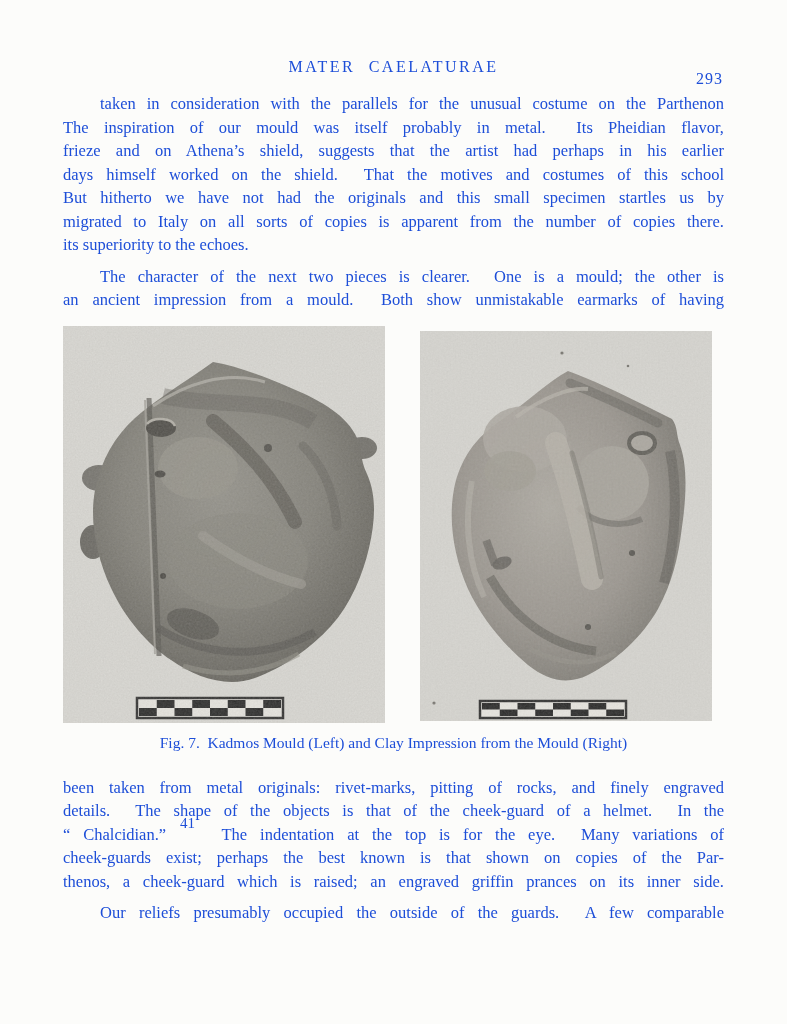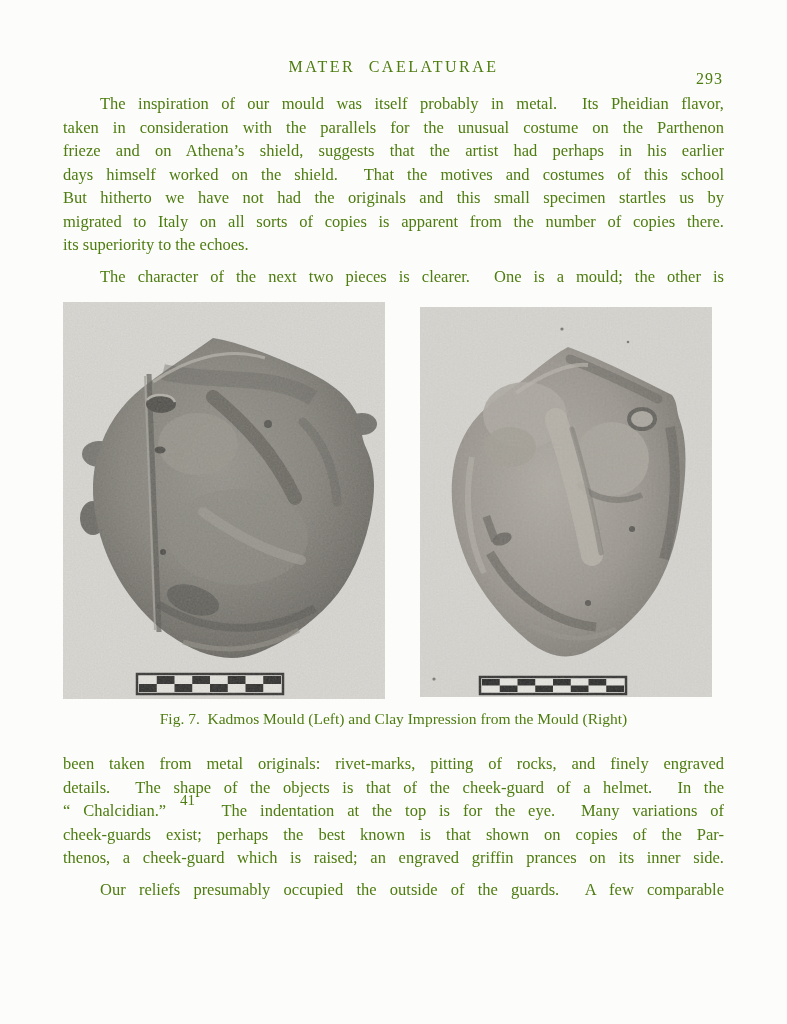--- a/index.html
+++ b/index.html
@@ -4,21 +4,21 @@
 <style>
   html,body { margin:0; padding:0; background:#e8e8e8; }
   .page {
     position:relative;
     width:787px; height:1024px;
     margin:0 auto;
     background:#fcfcfa;
     box-sizing:border-box;
     padding:58px 63px 0 63px;
     font-family:"Liberation Serif","DejaVu Serif",serif;
-    color:#4d7c0f;
+    color:#1d4ed8;
     overflow:hidden;
   }
   .running-head {
     position:relative;
     height:22px;
     font-size:16px;
   }
   .rh-title {
     position:absolute; left:0; right:0;
     text-align:center;
@@ -56,31 +56,32 @@
 <body>
 
 <div class="page">
 
   <div class="running-head">
     <span class="rh-title">MATER CAELATURAE</span>
     <span class="rh-page">293</span>
   </div>
 
   <div class="para p1 indent">
+      <div class="tline">taken in consideration with the parallels for the unusual costume on the Parthenon</div>
       <div class="tline">The inspiration of our mould was itself probably in metal.&nbsp; Its Pheidian flavor,</div>
-      <div class="tline">taken in consideration with the parallels for the unusual costume on the Parthenon</div>
       <div class="tline">frieze and on Athena’s shield, suggests that the artist had perhaps in his earlier</div>
       <div class="tline">days himself worked on the shield.&nbsp; That the motives and costumes of this school</div>
       <div class="tline">But hitherto we have not had the originals and this small specimen startles us by</div>
       <div class="tline">migrated to Italy on all sorts of copies is apparent from the number of copies there.</div>
       <div class="tline tlast">its superiority to the echoes.</div>
     </div>
 
   <div class="para p2 indent justify-all">
       <div class="tline">The character of the next two pieces is clearer.&nbsp; One is a mould; the other is</div>
+      <div class="tline tlast">an ancient impression from a mould.&nbsp; Both show unmistakable earmarks of having</div>
     </div>
 
   <figure class="figure">
     <div class="photos">
 
       <svg class="photo left" width="322" height="397" viewBox="0 0 322 397">
         <defs>
           <radialGradient id="gm" cx="45%" cy="40%" r="68%">
             <stop offset="0%" stop-color="#8d8b83"></stop>
             <stop offset="50%" stop-color="#7a7870"></stop>

